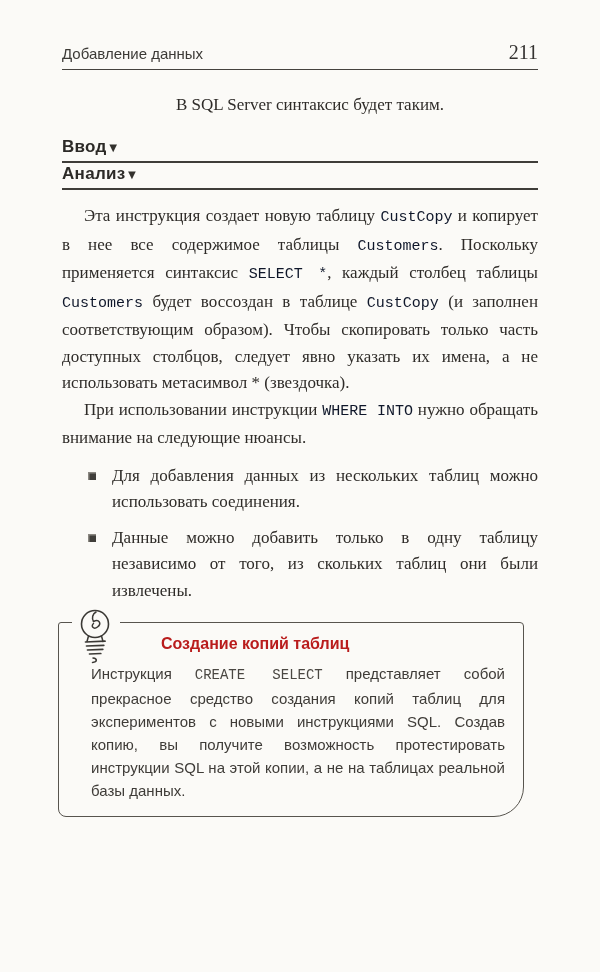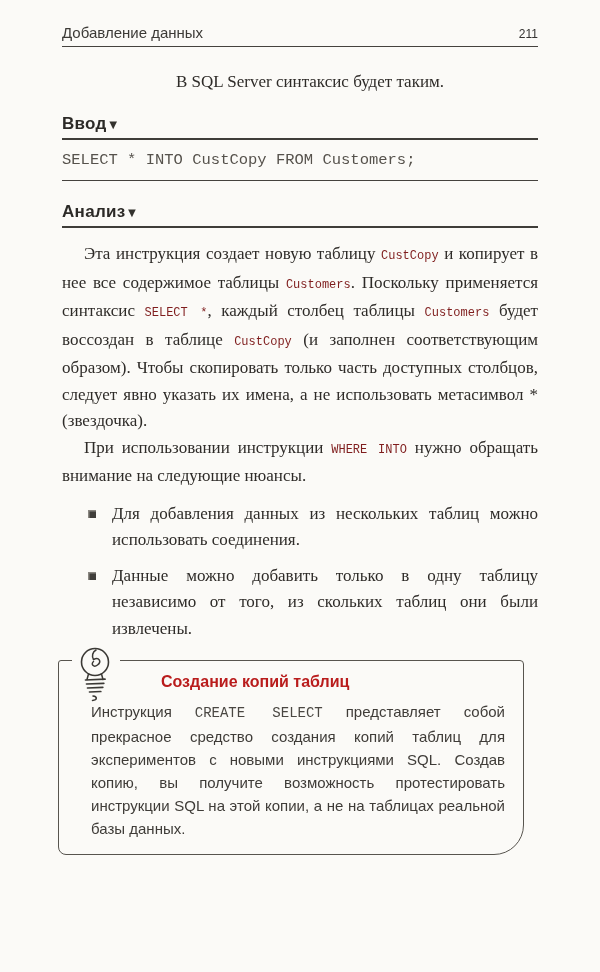--- a/index.html
+++ b/index.html
@@ -12,40 +12,40 @@
     position: relative;
     width: 600px;
     height: 972px;
     background: var(--paper);
     overflow: hidden;
     font-family: "Liberation Serif", serif;
   }
   .col {
     position: absolute;
     left: 62px;
-    top: 24px;
+    top: 41px;
     width: 476px;
   }
   
   .running-head {
     display: flex;
     justify-content: space-between;
     align-items: baseline;
     border-bottom: 1.5px solid var(--rule);
     padding-bottom: 5px;
     margin-bottom: 22px;
   }
   .rh-title {
     font-family: "Liberation Sans", sans-serif;
     font-size: 15px;
     color: #3c3a36;
   }
   .rh-page {
-    font-family: Liberation Sans, sans-serif;
-    font-size: 12px;
+    font-family: Liberation Serif, serif;
+    font-size: 20px;
     color: #343230;
   }
   .intro {
     font-size: 17px;
     line-height: 26px;
     color: var(--ink);
     text-indent: 20px;
     margin: 0 0 18px 0;
     text-align: center;
   }
@@ -83,22 +83,22 @@
     font-size: 17px;
     line-height: 26.5px;
     color: var(--ink);
     text-align: justify;
     text-indent: 22px;
     margin: 0;
   }
   .body-para.first { margin-top: 13px; }
   .mono {
     font-family: "Liberation Mono", "DejaVu Sans Mono", monospace;
-    font-size: 12px;
-    color: #7f1d1d;
+    font-size: 15px;
+    color: #0f172a;
   }
   .bullet-list {
     list-style: none;
     margin: 11px 0 0 0;
     padding: 0;
   }
   .bullet-list li {
     position: relative;
     padding-left: 50px;
     margin-bottom: 9px;
@@ -161,23 +161,20 @@
       <span class="rh-page">211</span>
     </div>
 
     <p class="intro">В SQL Server синтаксис будет таким.</p>
 
     <h2 class="section-head">
       <span>Ввод</span>
       <span class="tri">▼</span>
     </h2>
 
-    <div class="code-block">
-      <code>SELECT * INTO CustCopy FROM Customers;</code>
-    </div>
 
     <h2 class="section-head">
       <span>Анализ</span>
       <span class="tri">▼</span>
     </h2>
 
     <p class="body-para first"><span>Эта инструкция создает новую таблицу </span><span class="mono">CustCopy</span><span> и копирует в нее все содержимое таблицы </span><span class="mono">Customers</span><span>. Поскольку применяется синтаксис </span><span class="mono">SELECT *</span><span>, каждый столбец таблицы </span><span class="mono">Customers</span><span> будет воссоздан в таблице </span><span class="mono">CustCopy</span><span> (и заполнен соответствующим образом). Чтобы скопировать только часть доступных столбцов, следует явно указать их имена, а не использовать метасимвол * (звездочка).</span></p>
     <p class="body-para"><span>При использовании инструкции </span><span class="mono">WHERE INTO</span><span> нужно обращать внимание на следующие нюансы.</span></p>
 
     <ul class="bullet-list">

